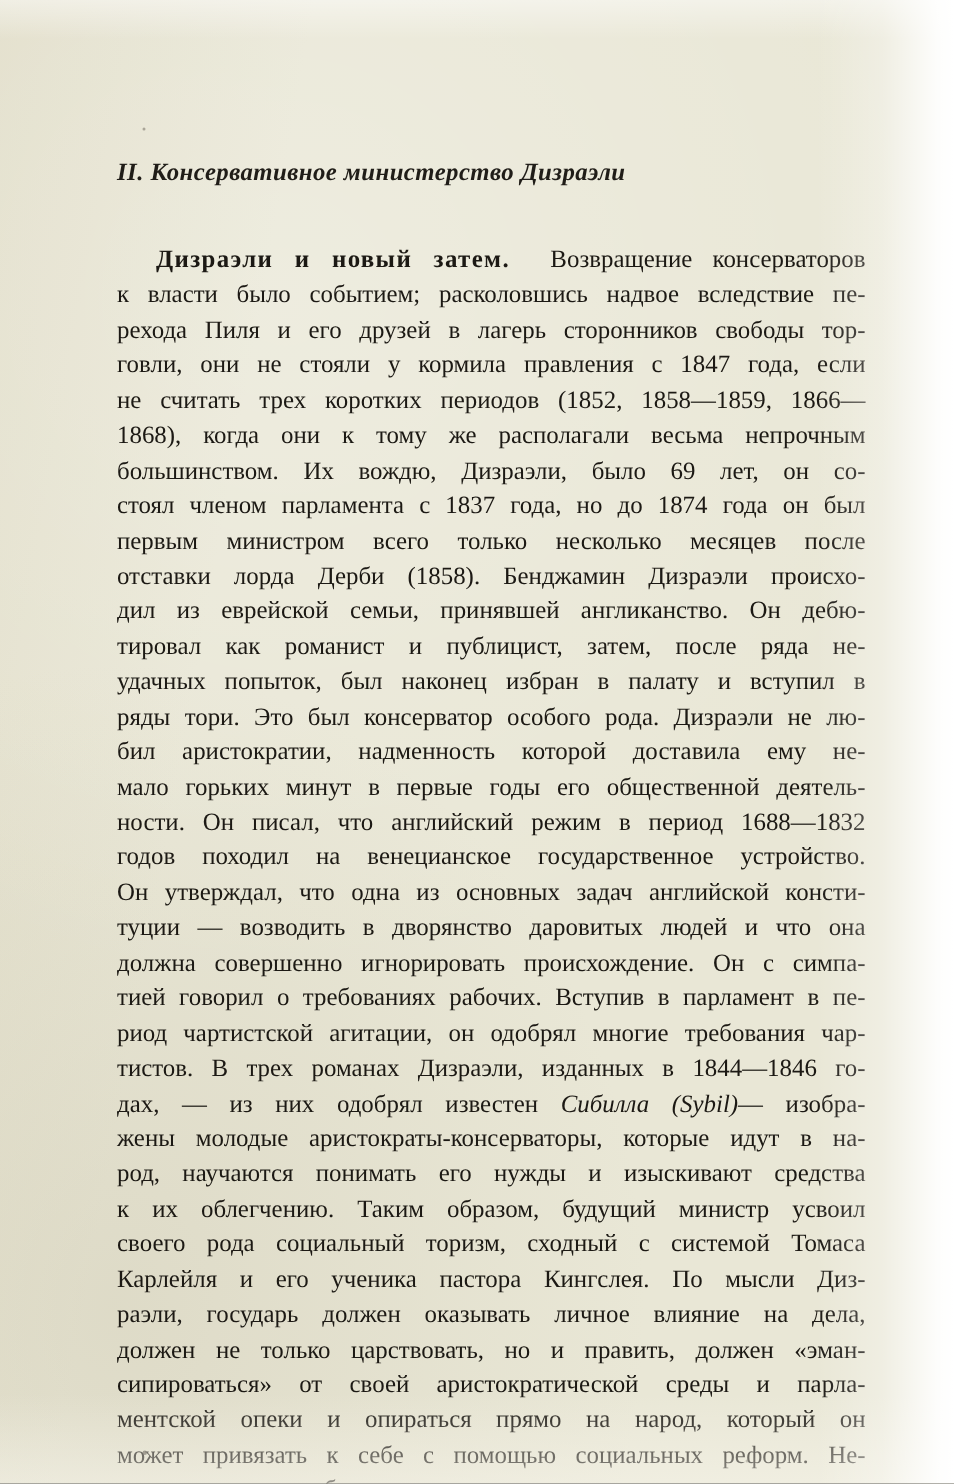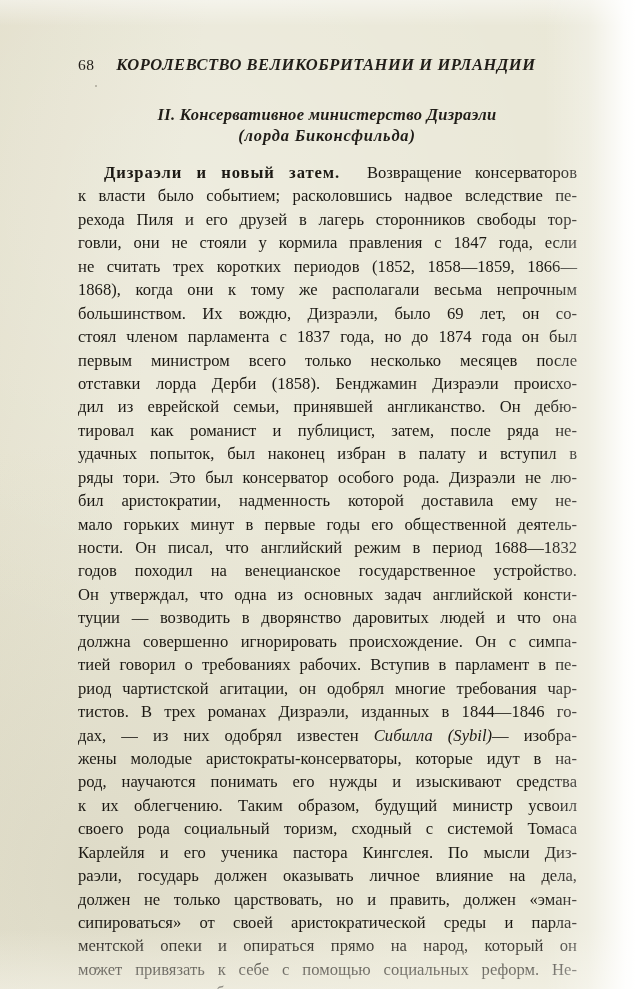--- a/index.html
+++ b/index.html
@@ -74,21 +74,21 @@
     letter-spacing: 0.55px;
     color: #211e19;
   }
 
   
   .section-heading {
     position: absolute;
     left: 78px;
     top: 104px;
     width: 498px;
-    text-align: center;
+    text-align: left;
     font-style: italic;
     font-weight: 700;
     font-size: 16.5px;
     line-height: 21px;
     letter-spacing: 0.3px;
     color: #201d18;
   }
   .section-heading .num {
     font-style: italic;
     font-weight: 700;
@@ -143,28 +143,24 @@
     pointer-events: none;
   }
 </style>
 </head>
 <body>
 
 <div class="page">
 
   <div class="paper-grain"></div>
 
-  <div class="running-head">
-    <span class="folio">68</span><span class="head-title">КОРОЛЕВСТВО ВЕЛИКОБРИТАНИИ И ИРЛАНДИИ</span>
-  </div>
 
   <div class="section-heading">
     <span class="num">II.</span>
     <span>Консервативное министерство Дизраэли</span>
-    <span class="sub">(лорда Биконсфильда)</span>
   </div>
 
   <div class="body-block">
 
     <div class="line"><span class="t"><span class="indent"></span><b class="lead">Дизраэли и новый затем.</b>&nbsp; <span>Возвращение консерваторов</span></span></div>
 
     <div class="line"><span class="t">к власти было событием; расколовшись надвое вследствие пе-</span></div>
     <div class="line"><span class="t">рехода Пиля и его друзей в лагерь сторонников свободы тор-</span></div>
     <div class="line"><span class="t">говли, они не стояли у кормила правления с 1847 года, если</span></div>
     <div class="line"><span class="t">не считать трех коротких периодов (1852, 1858—1859, 1866—</span></div>

